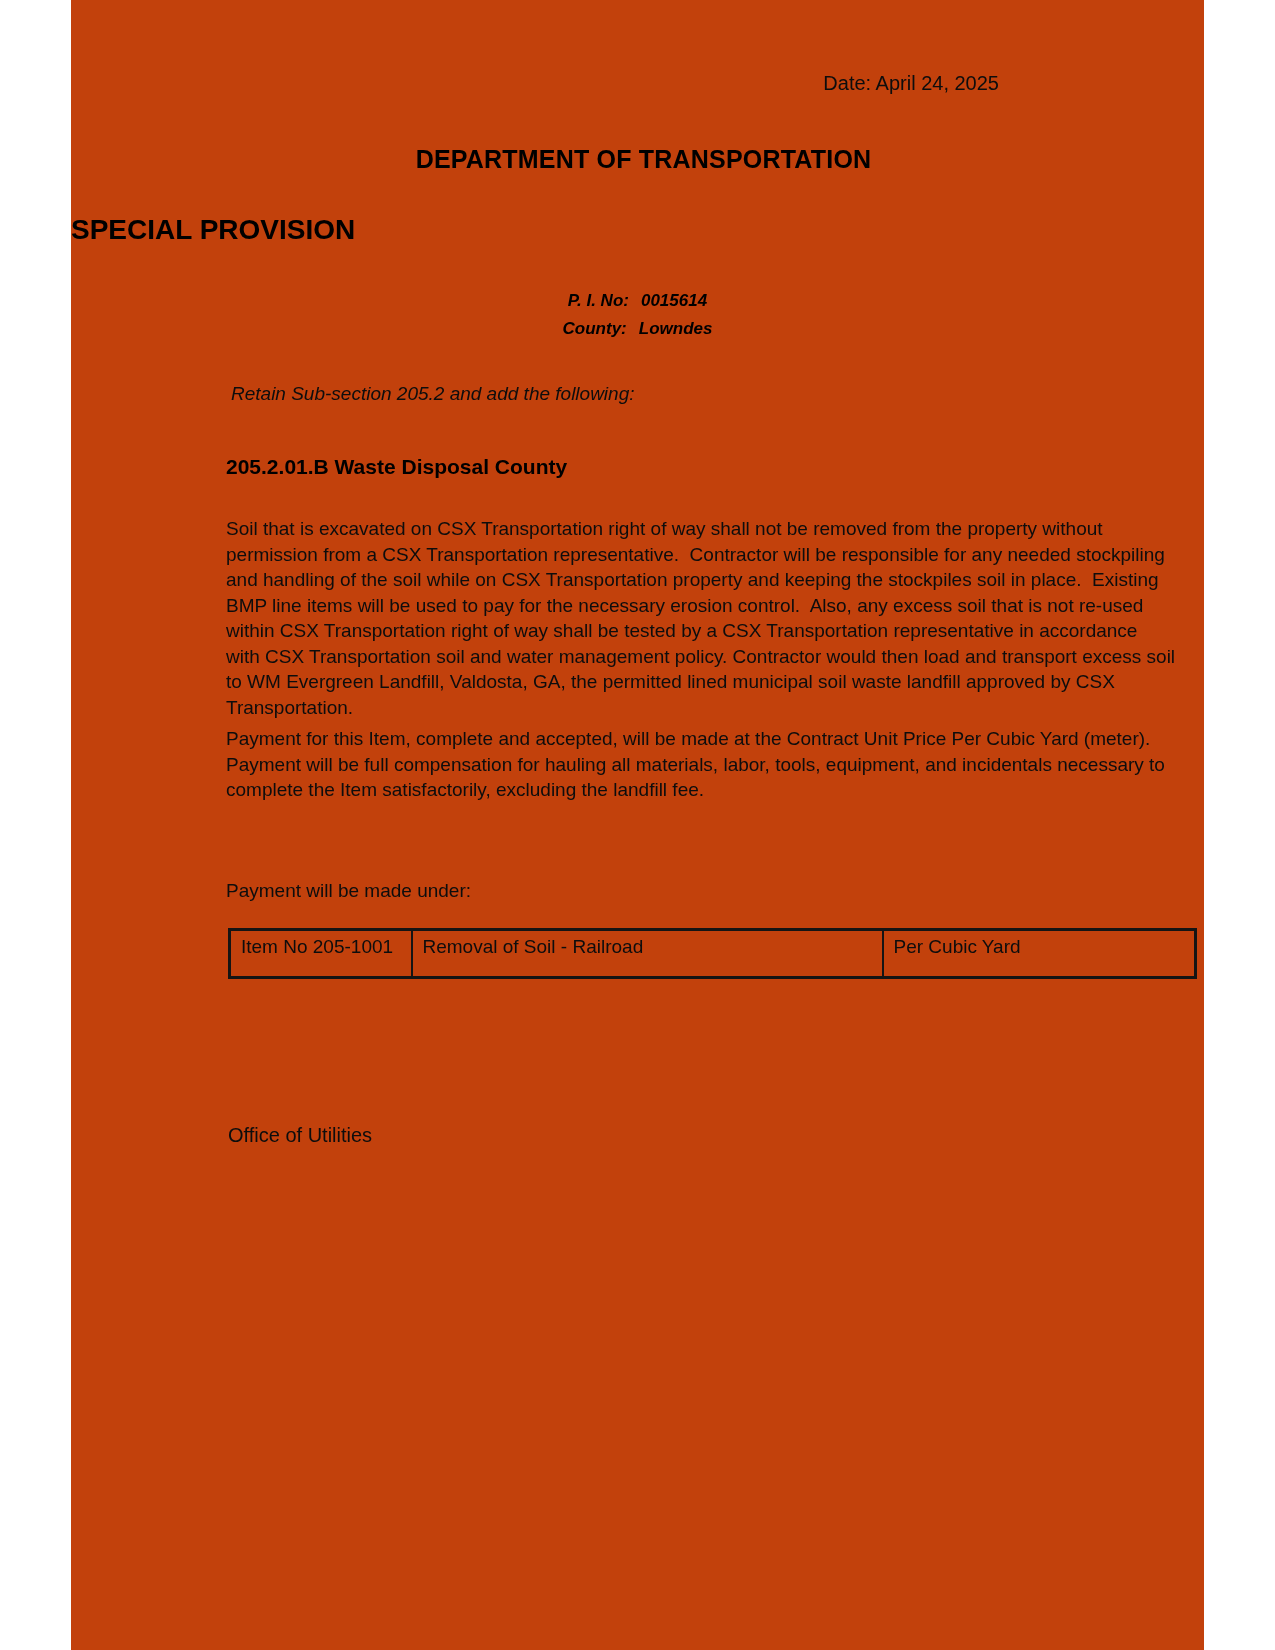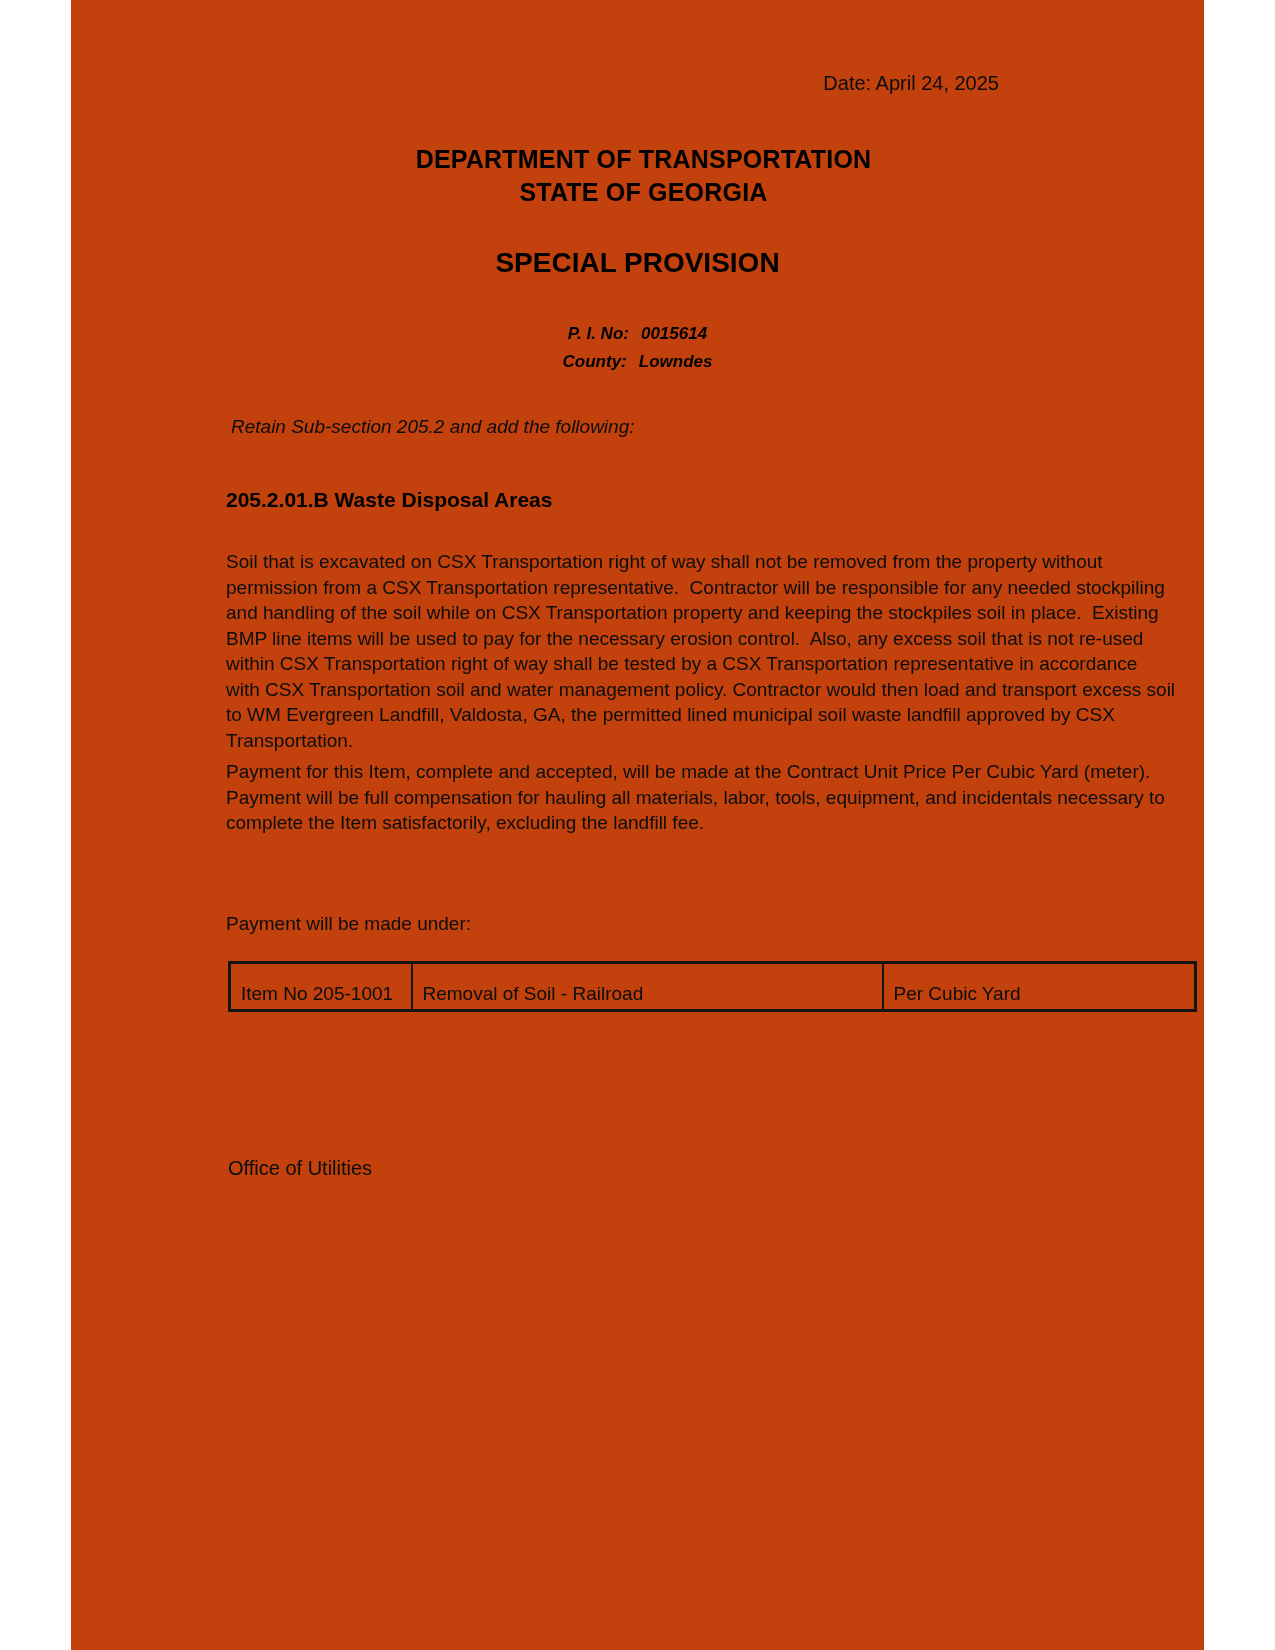--- a/index.html
+++ b/index.html
@@ -25,21 +25,21 @@
     margin-top: 48px;
     text-align: center;
     font-weight: bold;
     font-size: 25px;
     line-height: 33px;
     letter-spacing: 0.2px;
     padding-left: 12px;
   }
   .doc-type {
     margin-top: 39px;
-    text-align: center;
+    text-align: left;
     font-weight: bold;
     font-size: 28px;
     line-height: 30px;
   }
   .pi-block {
     margin-top: 42px;
     text-align: center;
     font-weight: bold;
     font-size: 17px;
     line-height: 28px;
@@ -93,21 +93,21 @@
   table.pay-table {
     margin: 26px 0 0 157px;
     width: 966px;
     border-collapse: collapse;
     table-layout: fixed;
   }
   table.pay-table td {
     border: 2px solid #141414;
     vertical-align: top;
     height: 48px;
-    padding: 19px 6px 4px 10px;
+    padding: 5px 6px 4px 10px;
     font-size: 19px;
     color: #0d0d0d;
   }
   table.pay-table { border: 3px solid #141414; }
   td.col-item { width: 182px; }
   td.col-desc { width: 471px; padding-left: 13px; }
   td.col-unit { width: 313px; padding-left: 13px; }
   .footer-line {
     margin: 145px 0 0 157px;
     font-size: 20px;
@@ -116,38 +116,37 @@
 </style>
 </head>
 <body>
 
 <div class="page">
 
   <div class="date-row">Date: April 24, 2025</div>
 
   <div class="doc-header">
     <div>DEPARTMENT OF TRANSPORTATION</div>
-    <div>STATE OF GEORGIA</div>
   </div>
 
   <div class="doc-type">SPECIAL PROVISION</div>
 
   <div class="pi-block">
     <div class="pi-line">
       <span class="lbl">P. I. No:</span><span>0015614</span>
     </div>
     <div class="pi-line">
       <span class="lbl">County:</span><span>Lowndes</span>
     </div>
   </div>
 
 
   <div class="retain-note">Retain Sub-section 205.2 and add the following:</div>
 
-  <div class="sub-heading">205.2.01.B Waste Disposal Areas</div>
+  <div class="sub-heading">205.2.01.B Waste Disposal County</div>
 
   <div class="body-par">Soil that is excavated on CSX Transportation right of way shall not be removed from the property without permission from a CSX Transportation representative.  Contractor will be responsible for any needed stockpiling and handling of the soil while on CSX Transportation property and keeping the stockpiles soil in place.  Existing BMP line items will be used to pay for the necessary erosion control.  Also, any excess soil that is not re-used within CSX Transportation right of way shall be tested by a CSX Transportation representative in accordance with CSX Transportation soil and water management policy. Contractor would then load and transport excess soil to WM Evergreen Landfill, Valdosta, GA, the permitted lined municipal soil waste landfill approved by CSX Transportation.</div>
 
 
   <div class="body-par pay-body">Payment for this Item, complete and accepted, will be made at the Contract Unit Price Per Cubic Yard (meter). Payment will be full compensation for hauling all materials, labor, tools, equipment, and incidentals necessary to complete the Item satisfactorily, excluding the landfill fee.</div>
 
   <div class="made-under">Payment will be made under:</div>
 
   <table class="pay-table">
     <tbody>

